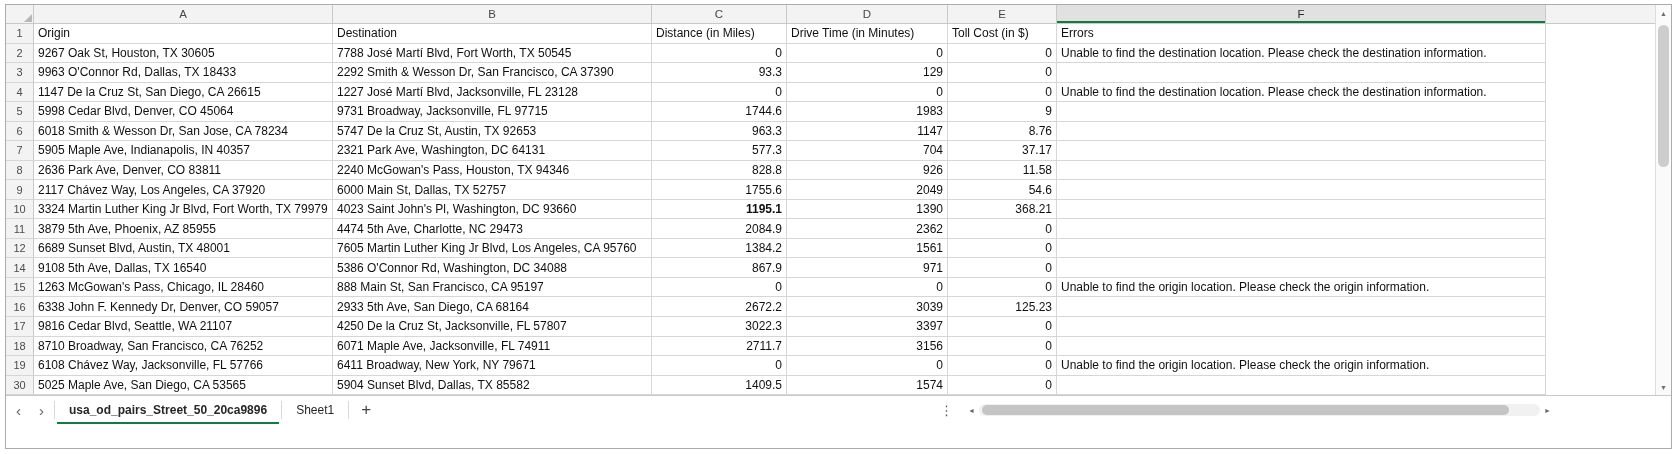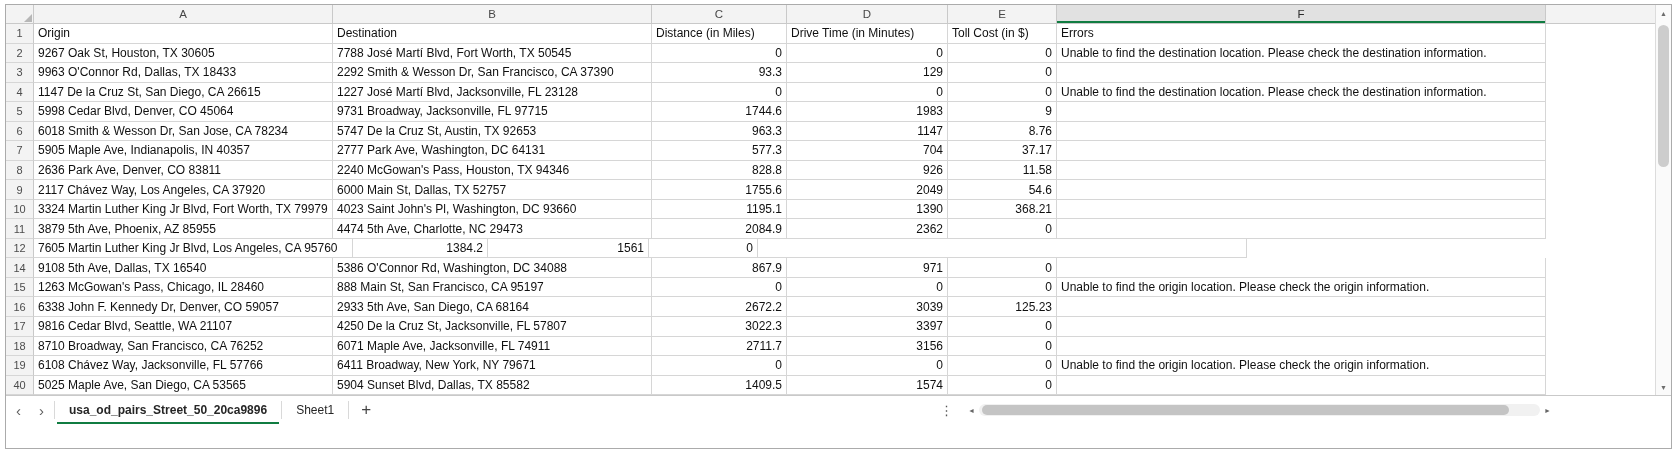--- a/index.html
+++ b/index.html
@@ -212,21 +212,21 @@
             <div class="cell" style="width: 319px;">5747 De la Cruz St, Austin, TX 92653</div>
             <div class="cell num" style="width: 135px;">963.3</div>
             <div class="cell num" style="width: 161px;">1147</div>
             <div class="cell num" style="width: 109px;">8.76</div>
             <div class="cell" style="width: 489px;"></div>
             <div class="cell rfill"></div>
           </div>
           <div class="grid-row">
             <div class="row-num">7</div>
             <div class="cell" style="width: 299px;">5905 Maple Ave, Indianapolis, IN 40357</div>
-            <div class="cell" style="width: 319px;">2777 Park Ave, Washington, DC 64131</div>
+            <div class="cell" style="width: 319px;">2321 Park Ave, Washington, DC 64131</div>
             <div class="cell num" style="width: 135px;">577.3</div>
             <div class="cell num" style="width: 161px;">704</div>
             <div class="cell num" style="width: 109px;">37.17</div>
             <div class="cell" style="width: 489px;"></div>
             <div class="cell rfill"></div>
           </div>
           <div class="grid-row">
             <div class="row-num">8</div>
             <div class="cell" style="width: 299px;">2636 Park Ave, Denver, CO 83811</div>
             <div class="cell" style="width: 319px;">2240 McGowan's Pass, Houston, TX 94346</div>
@@ -243,38 +243,39 @@
             <div class="cell num" style="width: 135px;">1755.6</div>
             <div class="cell num" style="width: 161px;">2049</div>
             <div class="cell num" style="width: 109px;">54.6</div>
             <div class="cell" style="width: 489px;"></div>
             <div class="cell rfill"></div>
           </div>
           <div class="grid-row">
             <div class="row-num">10</div>
             <div class="cell" style="width: 299px;">3324 Martin Luther King Jr Blvd, Fort Worth, TX 79979</div>
             <div class="cell" style="width: 319px;">4023 Saint John's Pl, Washington, DC 93660</div>
-            <div class="cell num" style="width: 135px;">1195.1</div>
+            <div class="cell num" style="width: 135px; font-weight: bold;">1195.1</div>
             <div class="cell num" style="width: 161px;">1390</div>
             <div class="cell num" style="width: 109px;">368.21</div>
             <div class="cell" style="width: 489px;"></div>
             <div class="cell rfill"></div>
           </div>
           <div class="grid-row">
             <div class="row-num">11</div>
             <div class="cell" style="width: 299px;">3879 5th Ave, Phoenix, AZ 85955</div>
             <div class="cell" style="width: 319px;">4474 5th Ave, Charlotte, NC 29473</div>
             <div class="cell num" style="width: 135px;">2084.9</div>
             <div class="cell num" style="width: 161px;">2362</div>
             <div class="cell num" style="width: 109px;">0</div>
             <div class="cell" style="width: 489px;"></div>
             <div class="cell rfill"></div>
           </div>
           <div class="grid-row">
             <div class="row-num">12</div>
+            <div class="cell" style="width: 299px;">6689 Sunset Blvd, Austin, TX 48001</div>
             <div class="cell" style="width: 319px;">7605 Martin Luther King Jr Blvd, Los Angeles, CA 95760</div>
             <div class="cell num" style="width: 135px;">1384.2</div>
             <div class="cell num" style="width: 161px;">1561</div>
             <div class="cell num" style="width: 109px;">0</div>
             <div class="cell" style="width: 489px;"></div>
             <div class="cell rfill"></div>
           </div>
           <div class="grid-row">
             <div class="row-num">14</div>
             <div class="cell" style="width: 299px;">9108 5th Ave, Dallas, TX 16540</div>
@@ -329,21 +330,21 @@
             <div class="row-num">19</div>
             <div class="cell" style="width: 299px;">6108 Chávez Way, Jacksonville, FL 57766</div>
             <div class="cell" style="width: 319px;">6411 Broadway, New York, NY 79671</div>
             <div class="cell num" style="width: 135px;">0</div>
             <div class="cell num" style="width: 161px;">0</div>
             <div class="cell num" style="width: 109px;">0</div>
             <div class="cell" style="width: 489px;">Unable to find the origin location. Please check the origin information.</div>
             <div class="cell rfill"></div>
           </div>
           <div class="grid-row">
-            <div class="row-num">40</div>
+            <div class="row-num">30</div>
             <div class="cell" style="width: 299px;">5025 Maple Ave, San Diego, CA 53565</div>
             <div class="cell" style="width: 319px;">5904 Sunset Blvd, Dallas, TX 85582</div>
             <div class="cell num" style="width: 135px;">1409.5</div>
             <div class="cell num" style="width: 161px;">1574</div>
             <div class="cell num" style="width: 109px;">0</div>
             <div class="cell" style="width: 489px;"></div>
             <div class="cell rfill"></div>
           </div>
         </div>
     </div>

